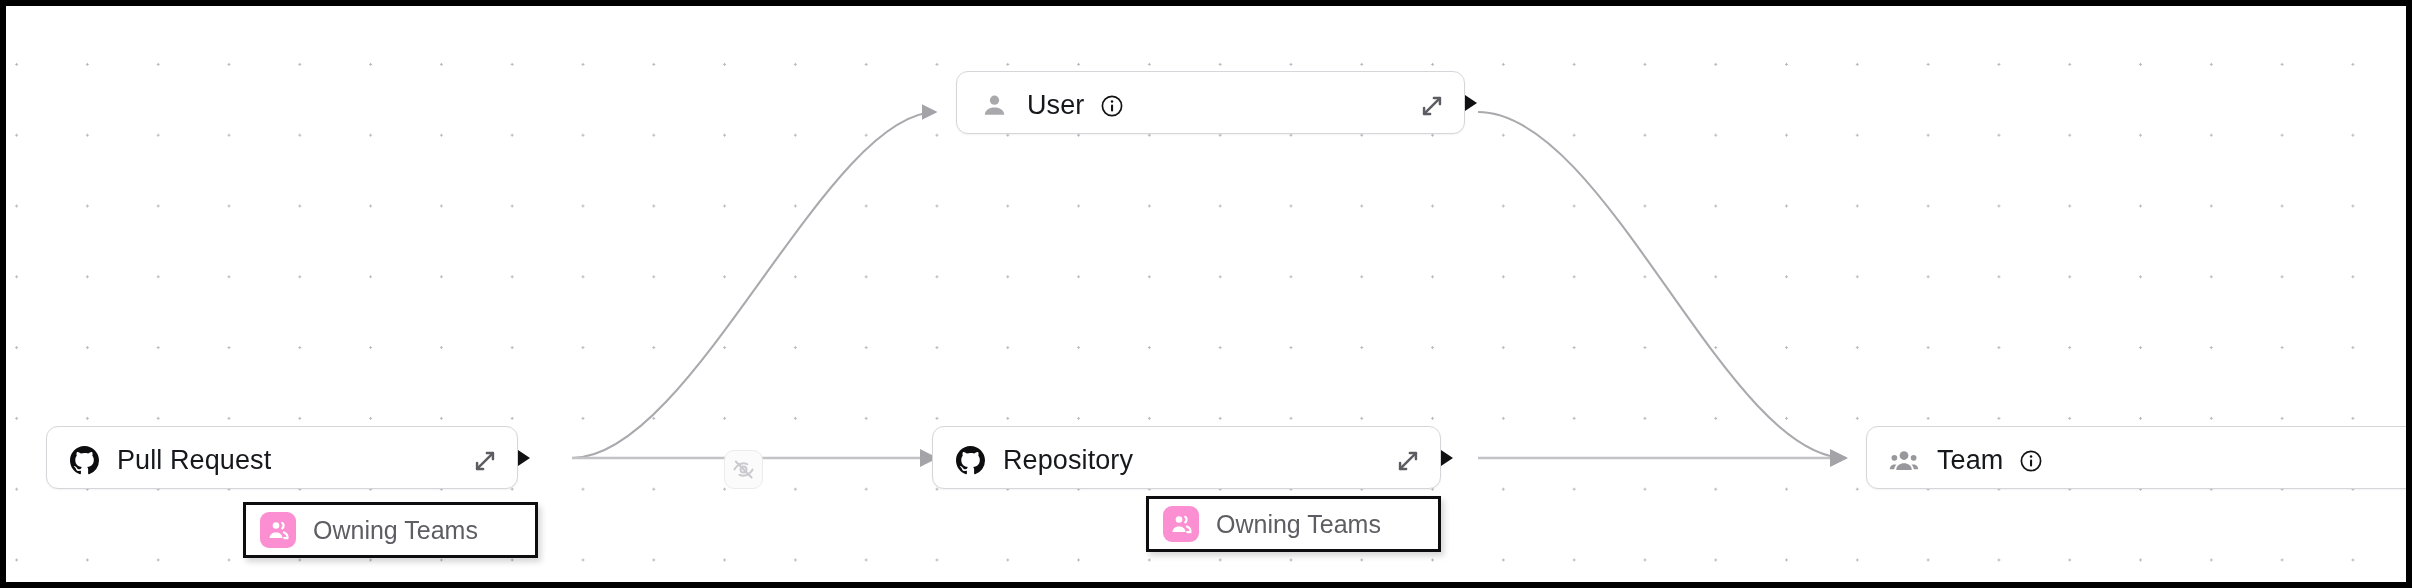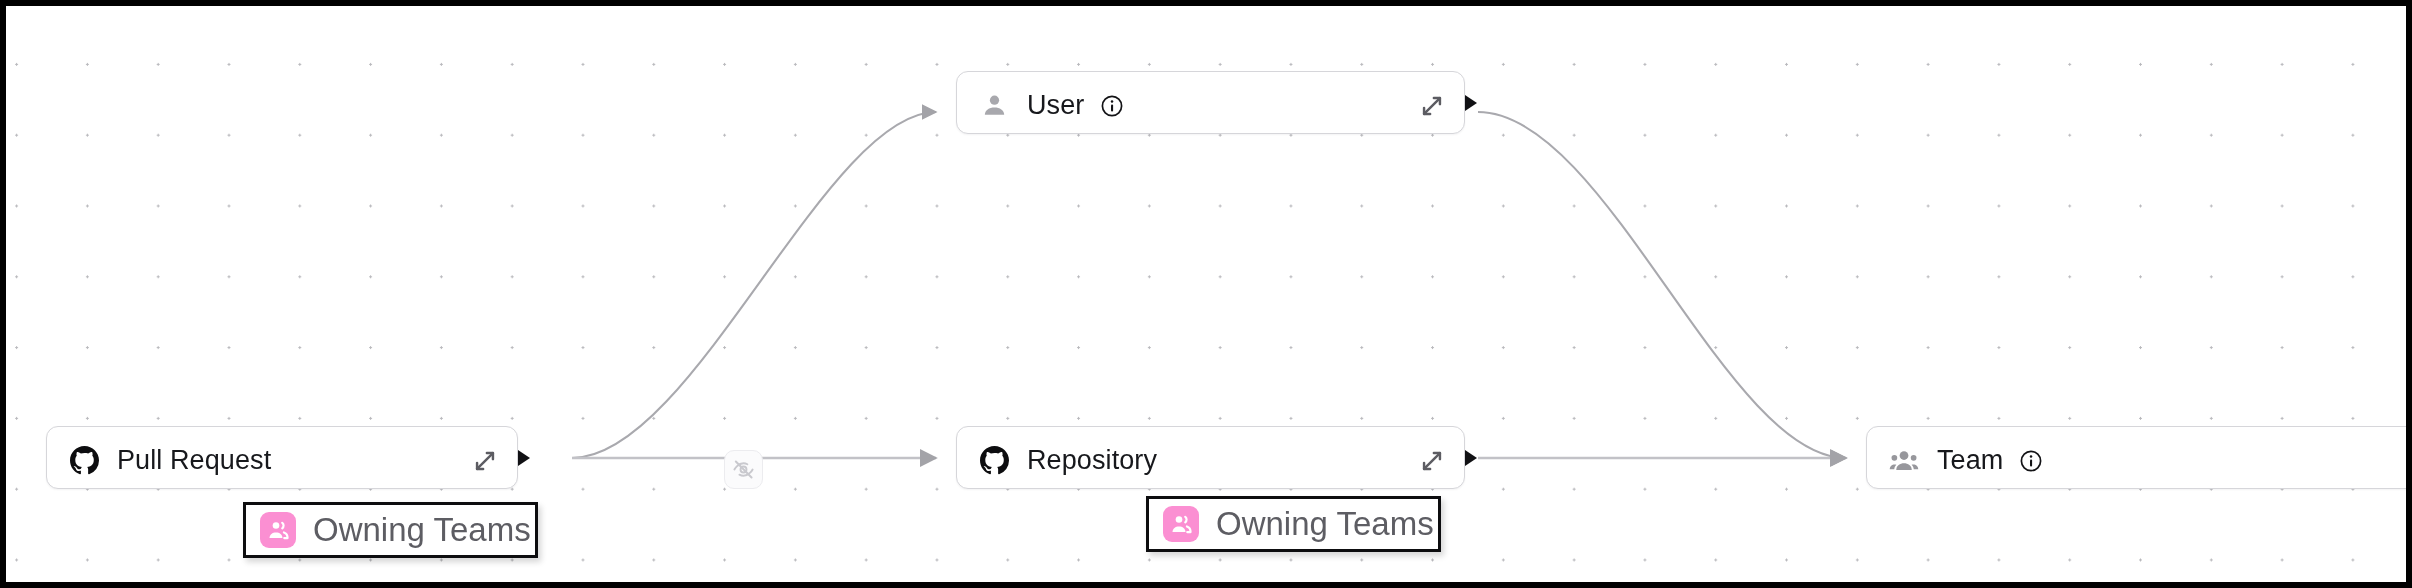--- a/index.html
+++ b/index.html
@@ -80,21 +80,21 @@
   }
   .handle.source{
     right:-13px;
     border-top:8px solid transparent;
     border-bottom:8px solid transparent;
     border-left:12px solid #111114;
   }
   
   #node-user{ left:950px; top:65px; width:509px; }
   #node-pull-request{ left:40px; top:420px; width:472px; }
-  #node-repository{ left:950px; top:420px; width:509px; }
+  #node-repository{ left:926px; top:420px; width:509px; }
   #node-team{ left:1860px; top:420px; width:596px; }
 
   
   .owning-chip{
     position:absolute;
     box-sizing:border-box;
     display:flex;
     align-items:center;
     height:56px;
     background:#ffffff;
@@ -104,21 +104,21 @@
   }
   .owning-chip .chip-icon{
     width:36px;height:36px;
     border-radius:9px;
     background:#fb8fd2;
     display:flex;align-items:center;justify-content:center;
     flex:0 0 auto;
   }
   .owning-chip .chip-label{
     margin-left:17px;
-    font-size:33px;
+    font-size:25px;
     color:#5d5d63;
     white-space:nowrap;
   }
   #chip-pull-request{ left:237px; top:496px; width:295px; }
   #chip-repository{  left:1140px; top:490px; width:295px; }
 
   
   #edge-badge-hidden{
     position:absolute;
     left:718px; top:444px;

